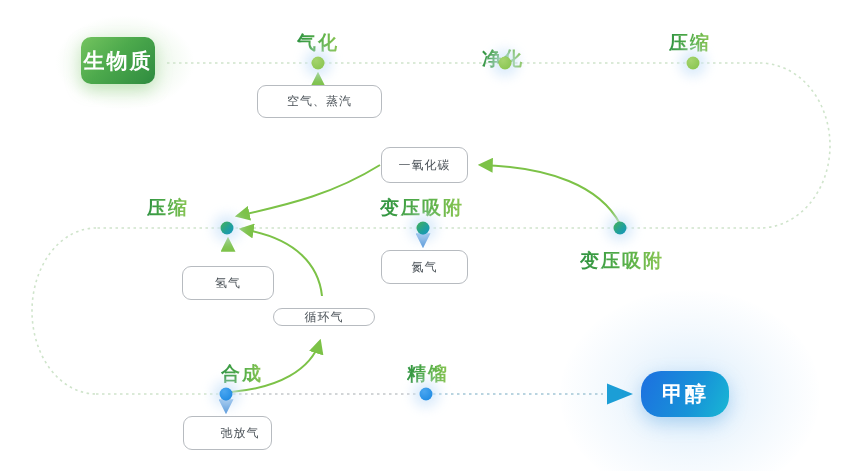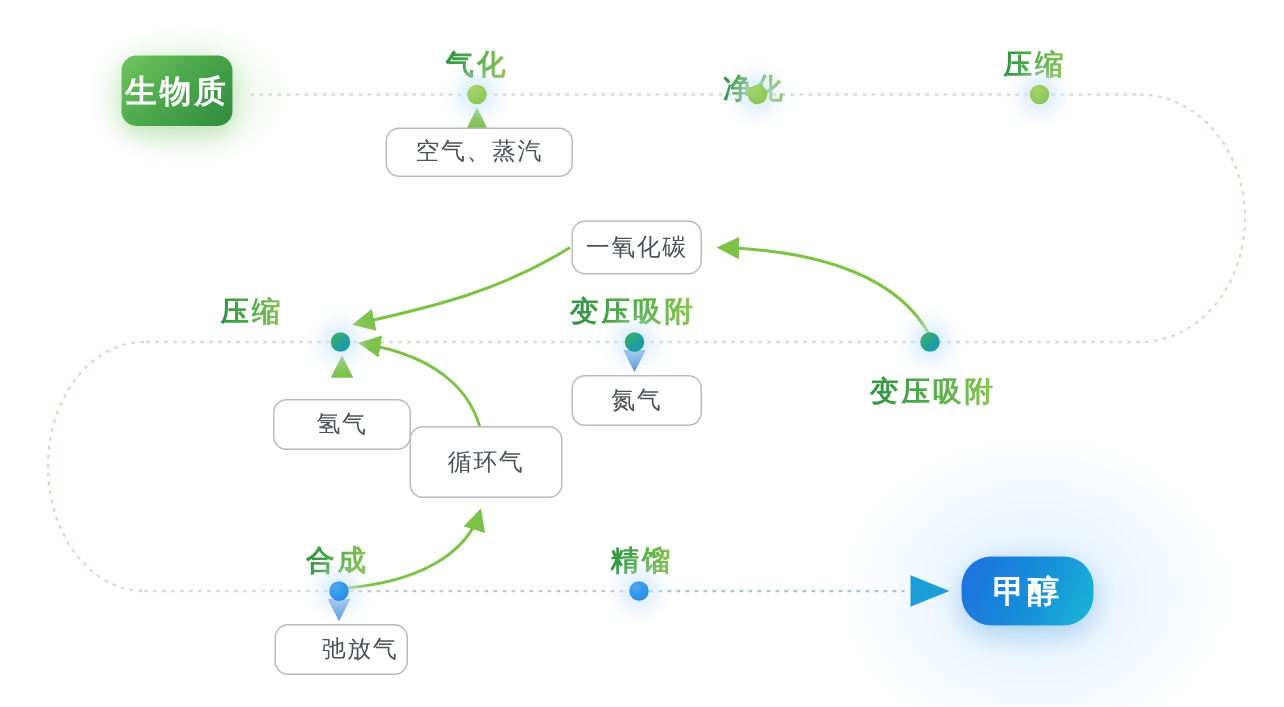--- a/index.html
+++ b/index.html
@@ -44,21 +44,21 @@
       background-image:linear-gradient(90deg,#2f9341 0%,#58b04a 55%,#8dc653 100%);
       -webkit-background-clip:text; background-clip:text;
       -webkit-text-fill-color:transparent;
     }
   }
 
   
   .stream-box {
     position:absolute; display:flex; align-items:center; justify-content:center;
     background:#ffffff; border:1.6px solid #b7bbc0; border-radius:9px;
-    font-size:16px; color:#4b5258; letter-spacing:1px; white-space:nowrap;
+    font-size:12px; color:#4b5258; letter-spacing:1px; white-space:nowrap;
   }
 
   
   .dot {
     position:absolute; width:13px; height:13px; border-radius:50%;
     transform:translate(-50%,-50%);
     box-shadow:0 0 12px 7px rgba(208,230,250,0.75);
   }
   .dot-top { background:radial-gradient(circle at 35% 30%, #a5d46e, #84c24b); }
   .dot-mid { background:linear-gradient(135deg,#3fae62 10%,#1f9f9f 60%,#1895c0 100%); }
@@ -109,36 +109,36 @@
   <div class="badge badge-methanol">
     <span>甲醇</span>
   </div>
 
   <div class="stage" style="left:318px; top:30px;">气化</div>
   <div class="stage" style="left:503px; top:30px;margin-top:16px;">净化</div>
   <div class="stage" style="left:690px; top:30px;">压缩</div>
   <div class="stage" style="left:168px; top:195px;">压缩</div>
   <div class="stage" style="left:422px; top:195px;">变压吸附</div>
   <div class="stage" style="left:622px; top:248px;">变压吸附</div>
-  <div class="stage" style="left:225px; top:361px;">合成</div>
+  <div class="stage" style="left:242px; top:361px;">合成</div>
   <div class="stage" style="left:428px; top:361px;">精馏</div>
 
   <div class="stream-box" style="left:257px; top:85px; width:125px; height:33px;">
     <span>空气、蒸汽</span>
   </div>
   <div class="stream-box" style="left:381px; top:147px; width:87px; height:36px;">
     <span>一氧化碳</span>
   </div>
   <div class="stream-box" style="left:182px; top:250px; width:92px; height:34px;margin-top:16px;">
     <span>氢气</span>
   </div>
   <div class="stream-box" style="left:381px; top:250px; width:87px; height:34px;">
     <span>氮气</span>
   </div>
-  <div class="stream-box" style="left:273px; top:284px; width:102px; height:48px;">
+  <div class="stream-box" style="left:273px; top:308px; width:102px; height:18px;">
     <span>循环气</span>
   </div>
   <div class="stream-box" style="left:183px; top:416px; width:89px; height:34px;padding-left:25px;">
     <span>弛放气</span>
   </div>
 
   <div class="dot dot-top" style="left:318px; top:63px;"></div>
   <div class="dot dot-top" style="left:505px; top:63px;"></div>
   <div class="dot dot-top" style="left:693px; top:63px;"></div>
   <div class="dot dot-mid" style="left:227px; top:228px;"></div>

